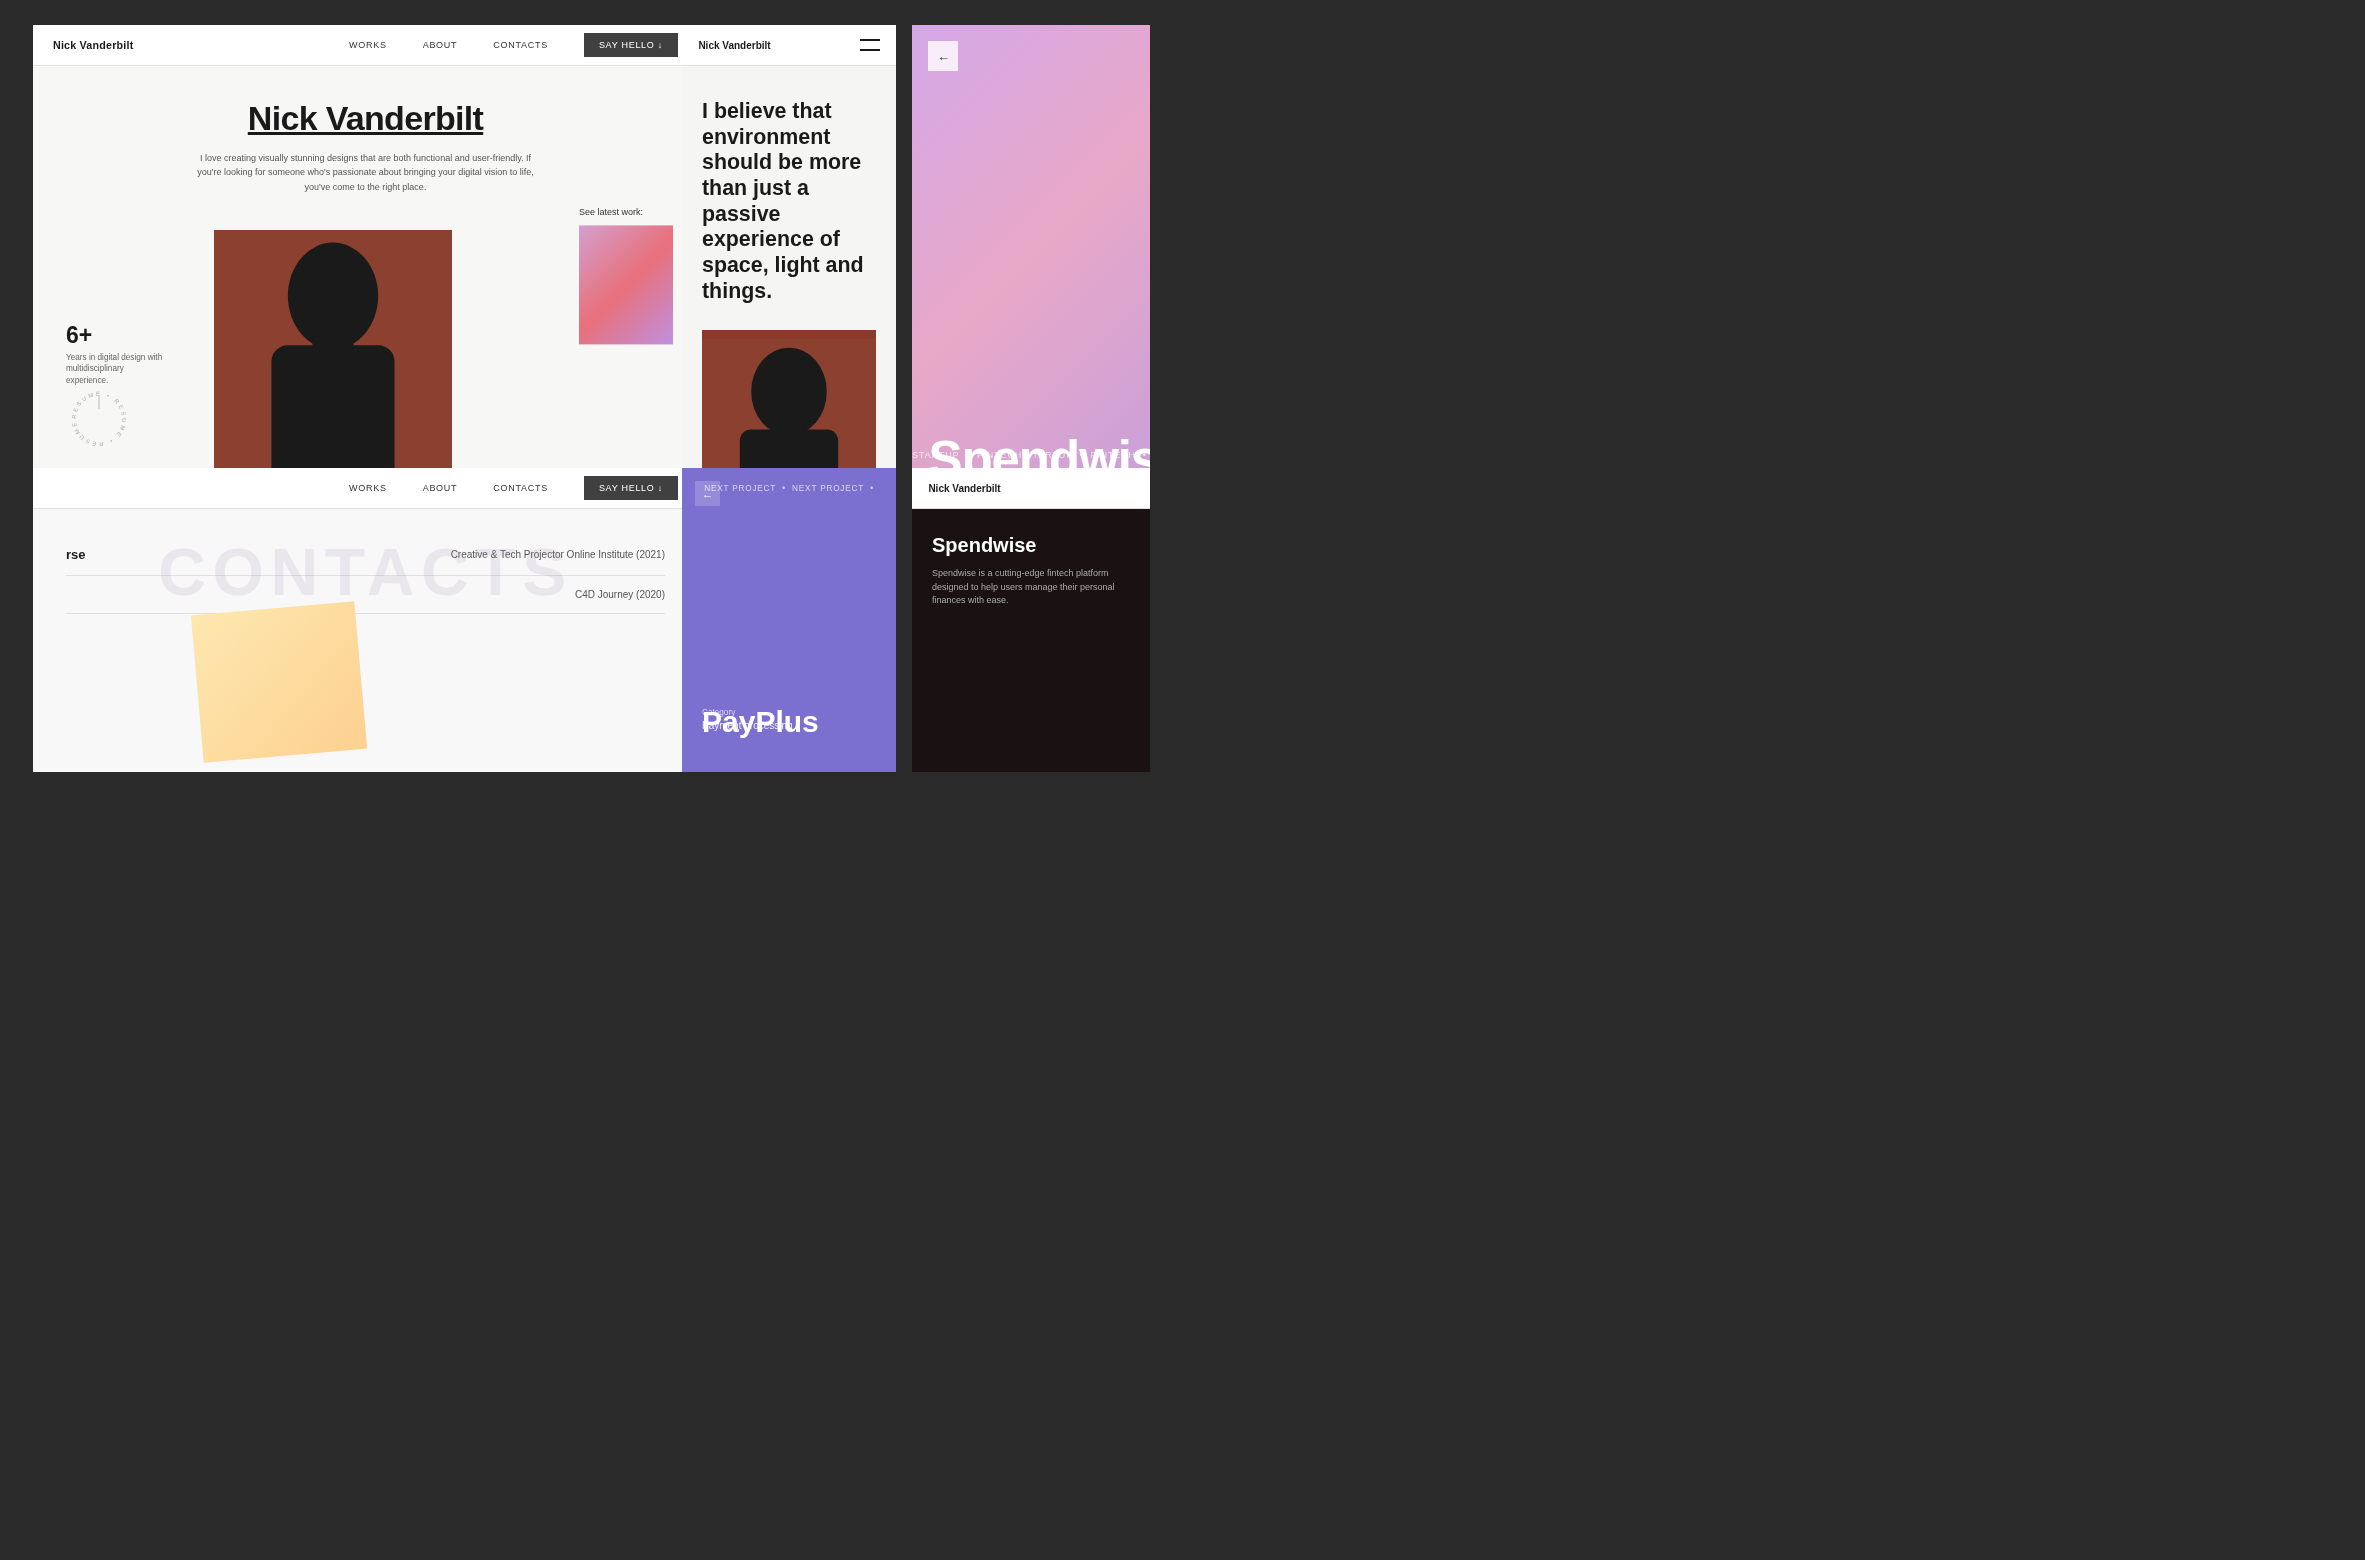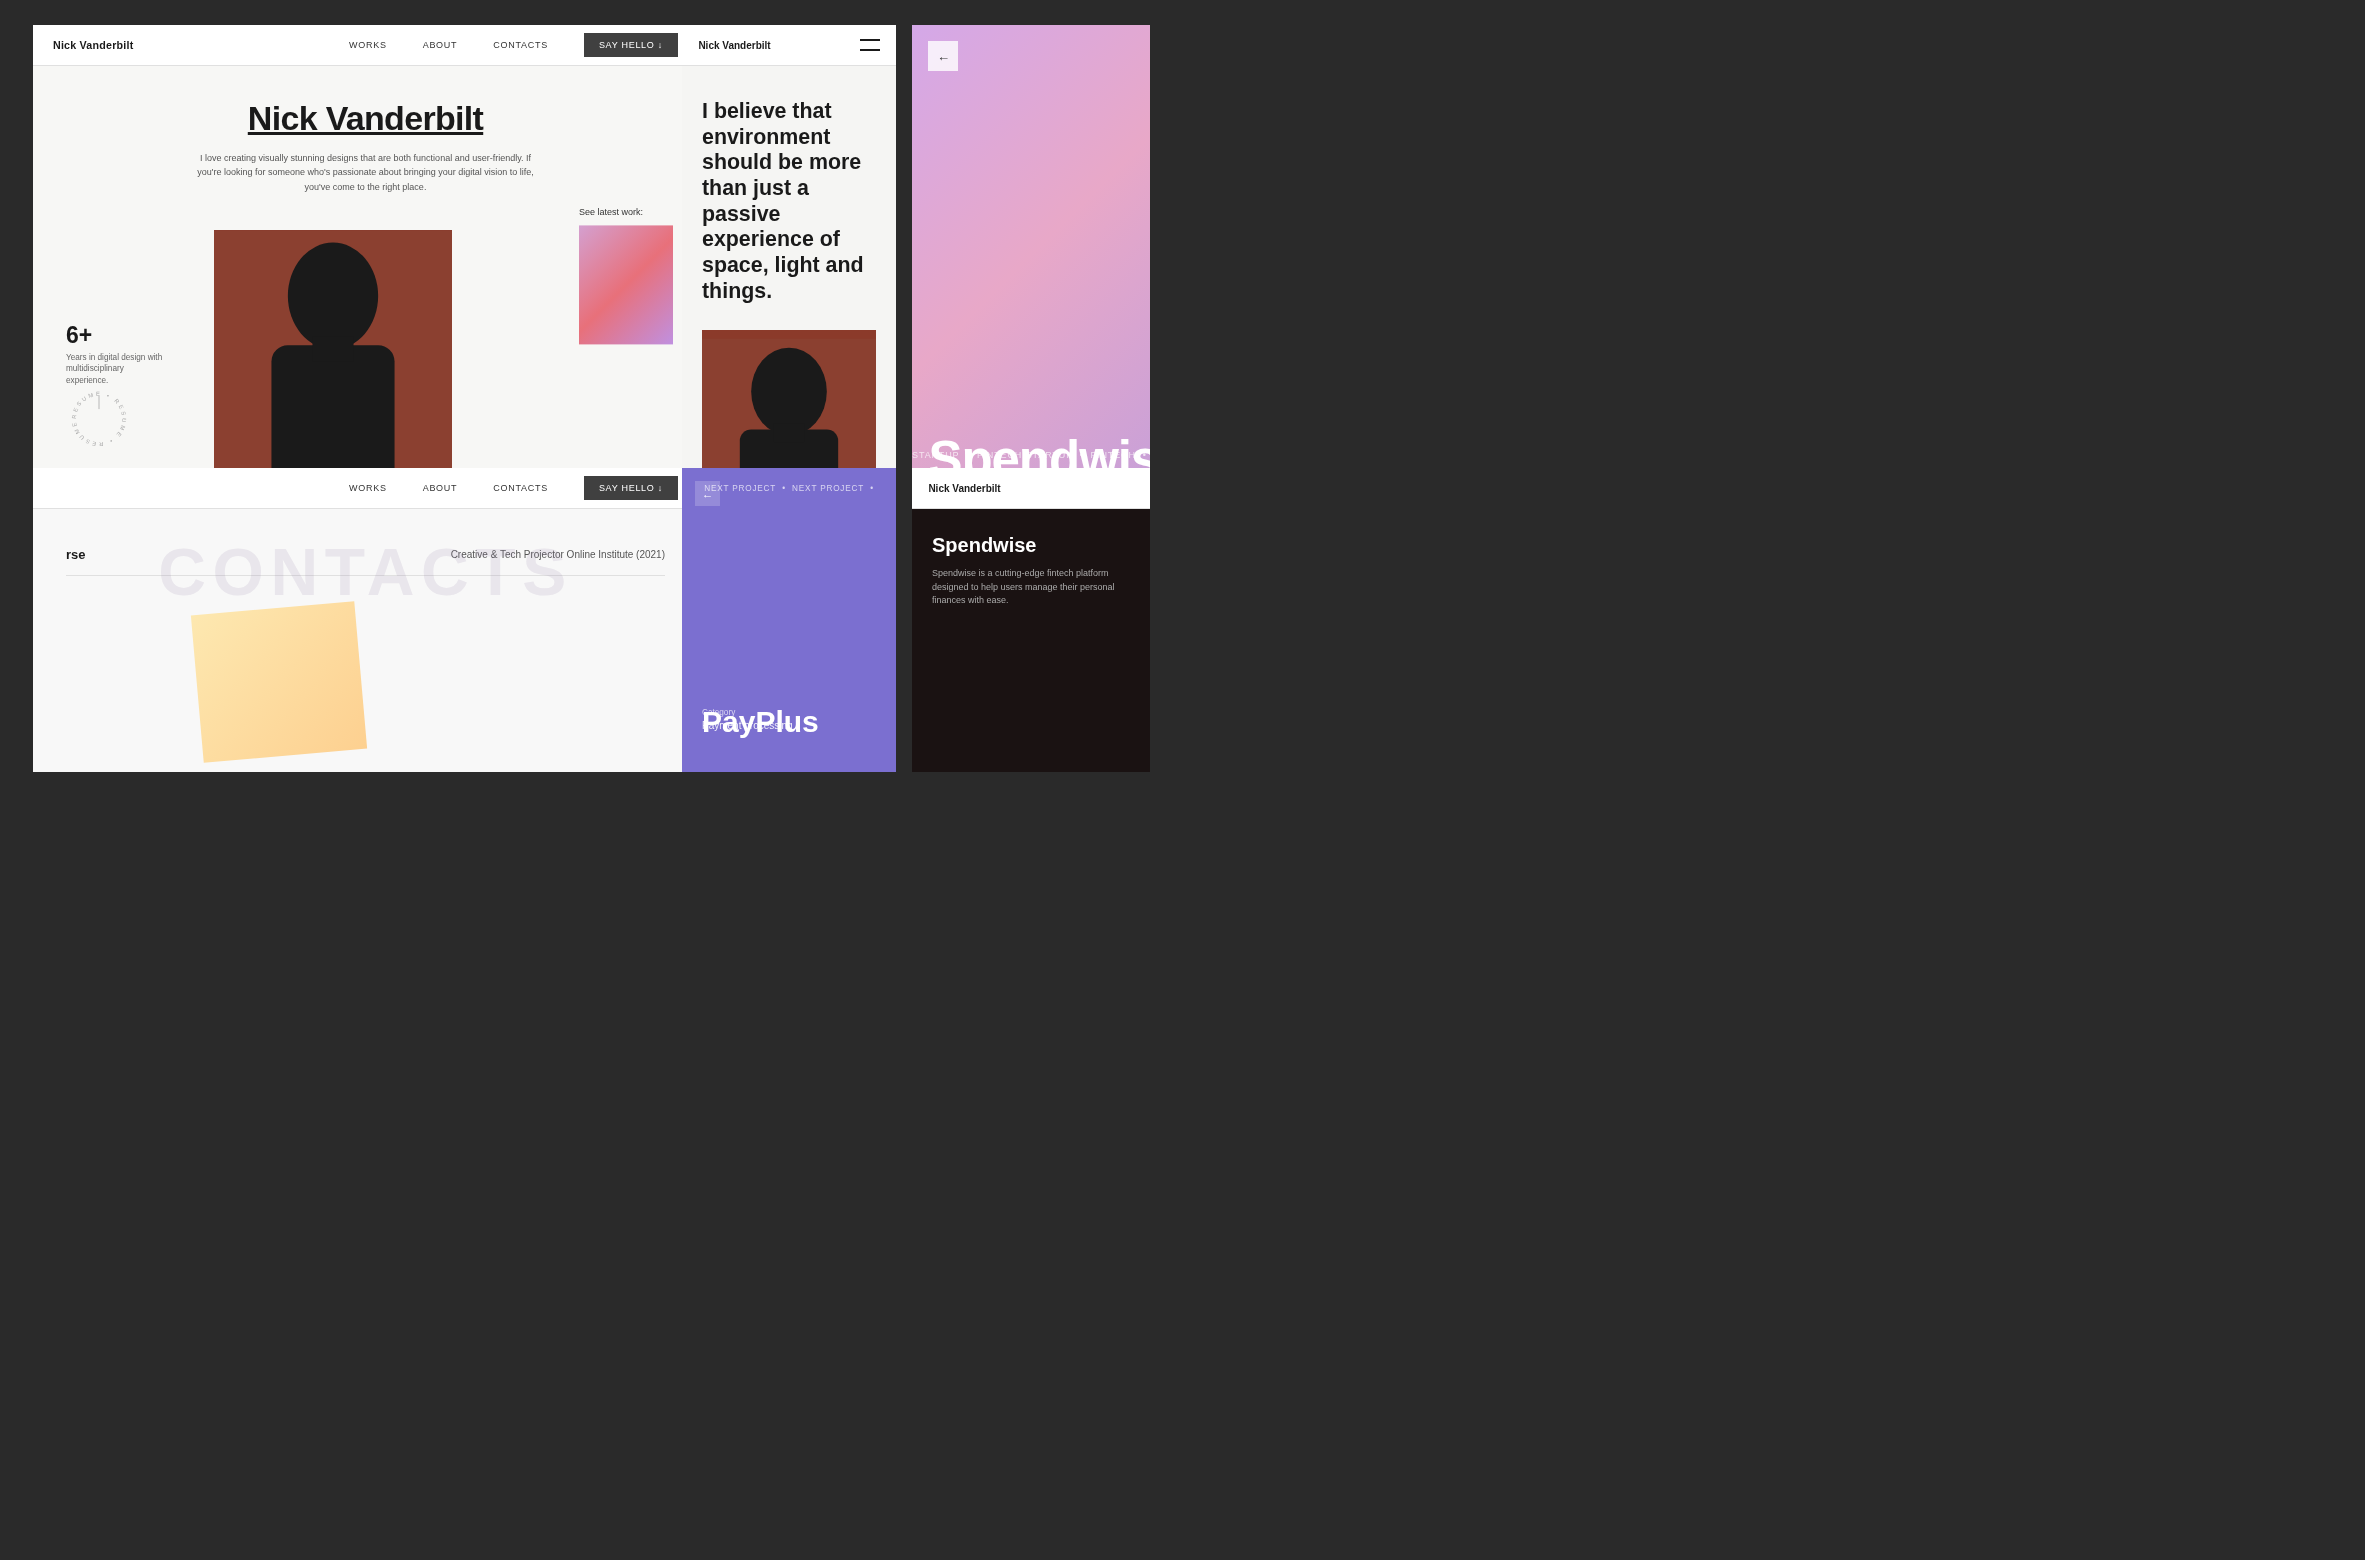--- a/index.html
+++ b/index.html
@@ -515,20 +515,24 @@
     </div>
   </div>
   <div class="panel-4-content">
 
     <div style="position:absolute; top:25px; left:50%; transform:translateX(-50%); font-size:66px; font-weight:900; color:rgba(150,130,170,0.15); white-space:nowrap; letter-spacing:0.1em;">CONTACTS</div>
 
     <div class="edu-item">
       <span class="edu-left">rse</span>
       <span class="edu-right">Creative &amp; Tech Projector Online Institute (2021)</span>
     </div>
+    <div class="edu-item">
+      <span class="edu-left"></span>
+      <span class="edu-right">C4D Journey (2020)</span>
+    </div>
 
     <div class="edu-card"></div>
   </div>
 </div>
 
 <div class="panel panel-5">
   <div class="panel-5-back">←</div>
   <div class="panel-5-ticker">
     NEXT PROJECT &nbsp;•&nbsp; NEXT PROJECT &nbsp;•
   </div>

